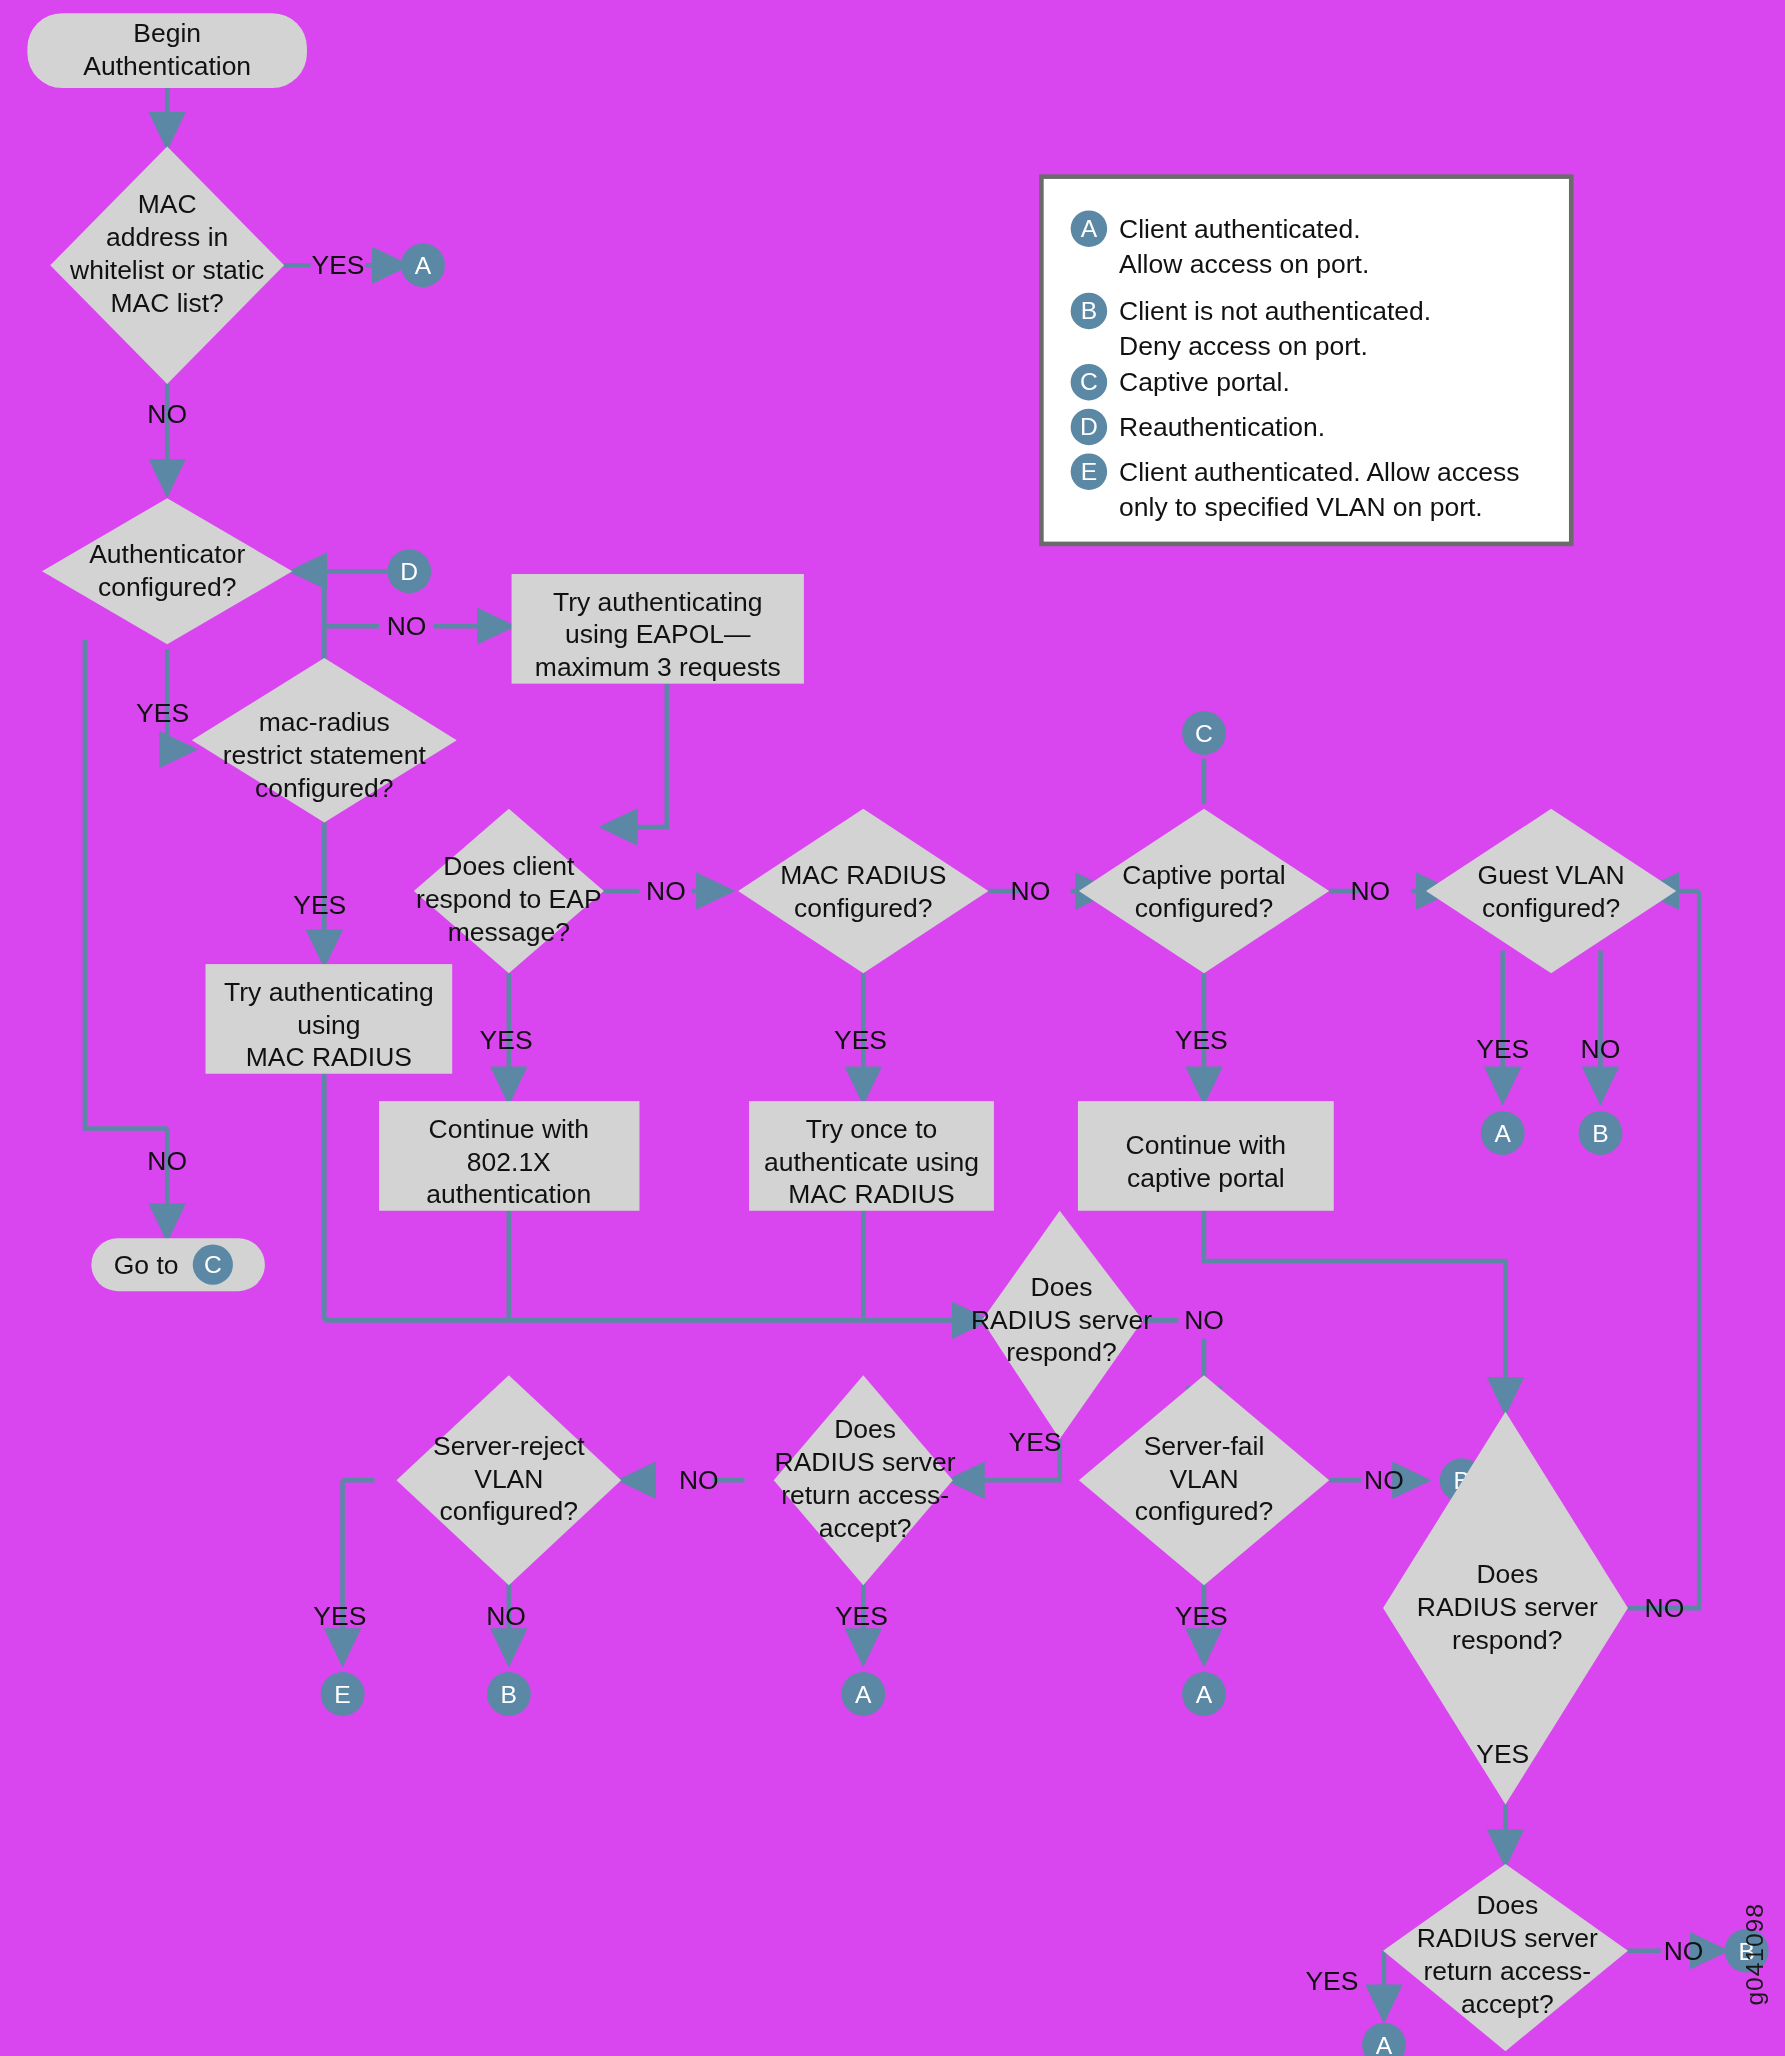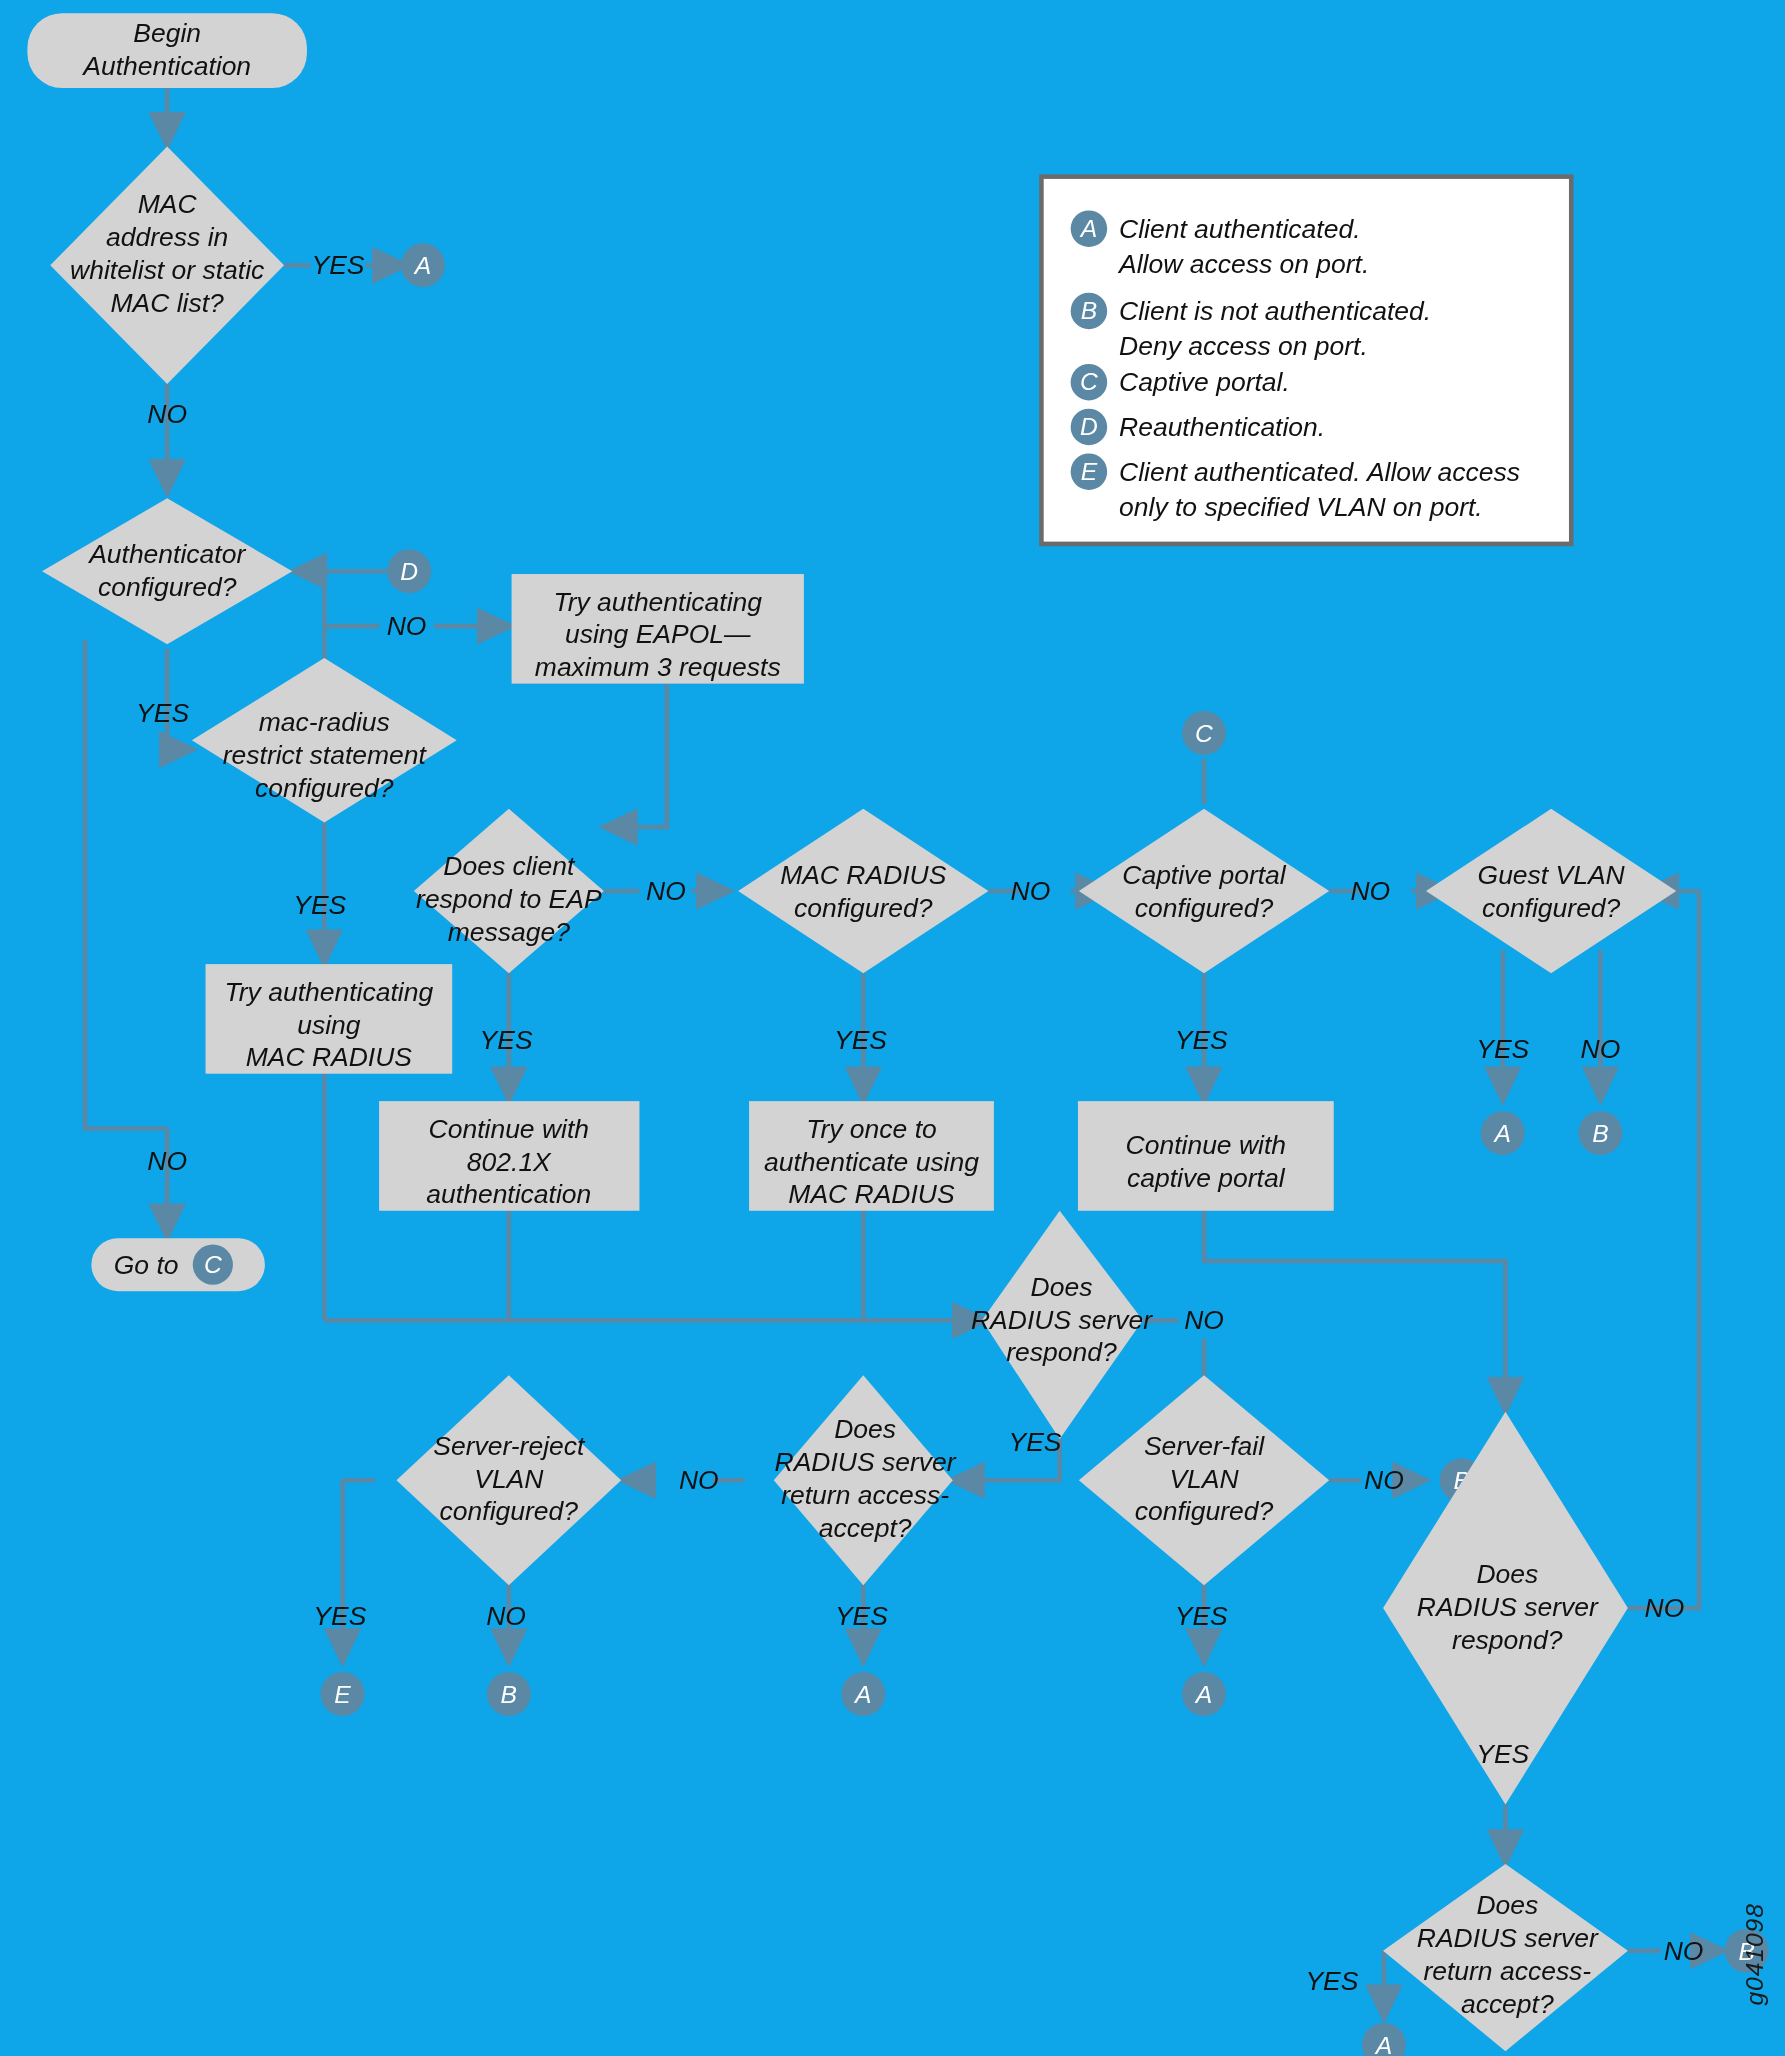--- a/index.html
+++ b/index.html
@@ -1,17 +1,17 @@
 <!DOCTYPE html>
 <html style="font-size:14.6px"><head>
 <meta charset="utf-8">
 <style>
   html,body{margin:0;padding:0;background:#ffffff;}
   body{font-family:"Liberation Sans","DejaVu Sans",sans-serif;}
-  #stage{position:relative;width:1785px;height:2057px;background:#0ea5e9;overflow:hidden;font-style:italic;}
+  #stage{position:relative;width:1785px;height:2057px;background:#d946ef;overflow:hidden;}
   svg#flow{position:absolute;left:0;top:0;width:1785px;height:2057px;}
   .nodetext{font-family:"Liberation Sans","DejaVu Sans",sans-serif;font-size:29px;fill:#111111;}
   .edgelabel{font-family:"Liberation Sans","DejaVu Sans",sans-serif;font-size:29px;fill:#111111;}
   .badgetext{font-family:"Liberation Sans","DejaVu Sans",sans-serif;font-size:27px;fill:#ffffff;}
   .legendtext{font-family:"Liberation Sans","DejaVu Sans",sans-serif;font-size:29px;fill:#111111;}
   .watermark{font-family:"Liberation Sans","DejaVu Sans",sans-serif;font-size:27px;fill:#1a1a1a;letter-spacing:1px;}
 </style>
 </head>
 <body>
 

